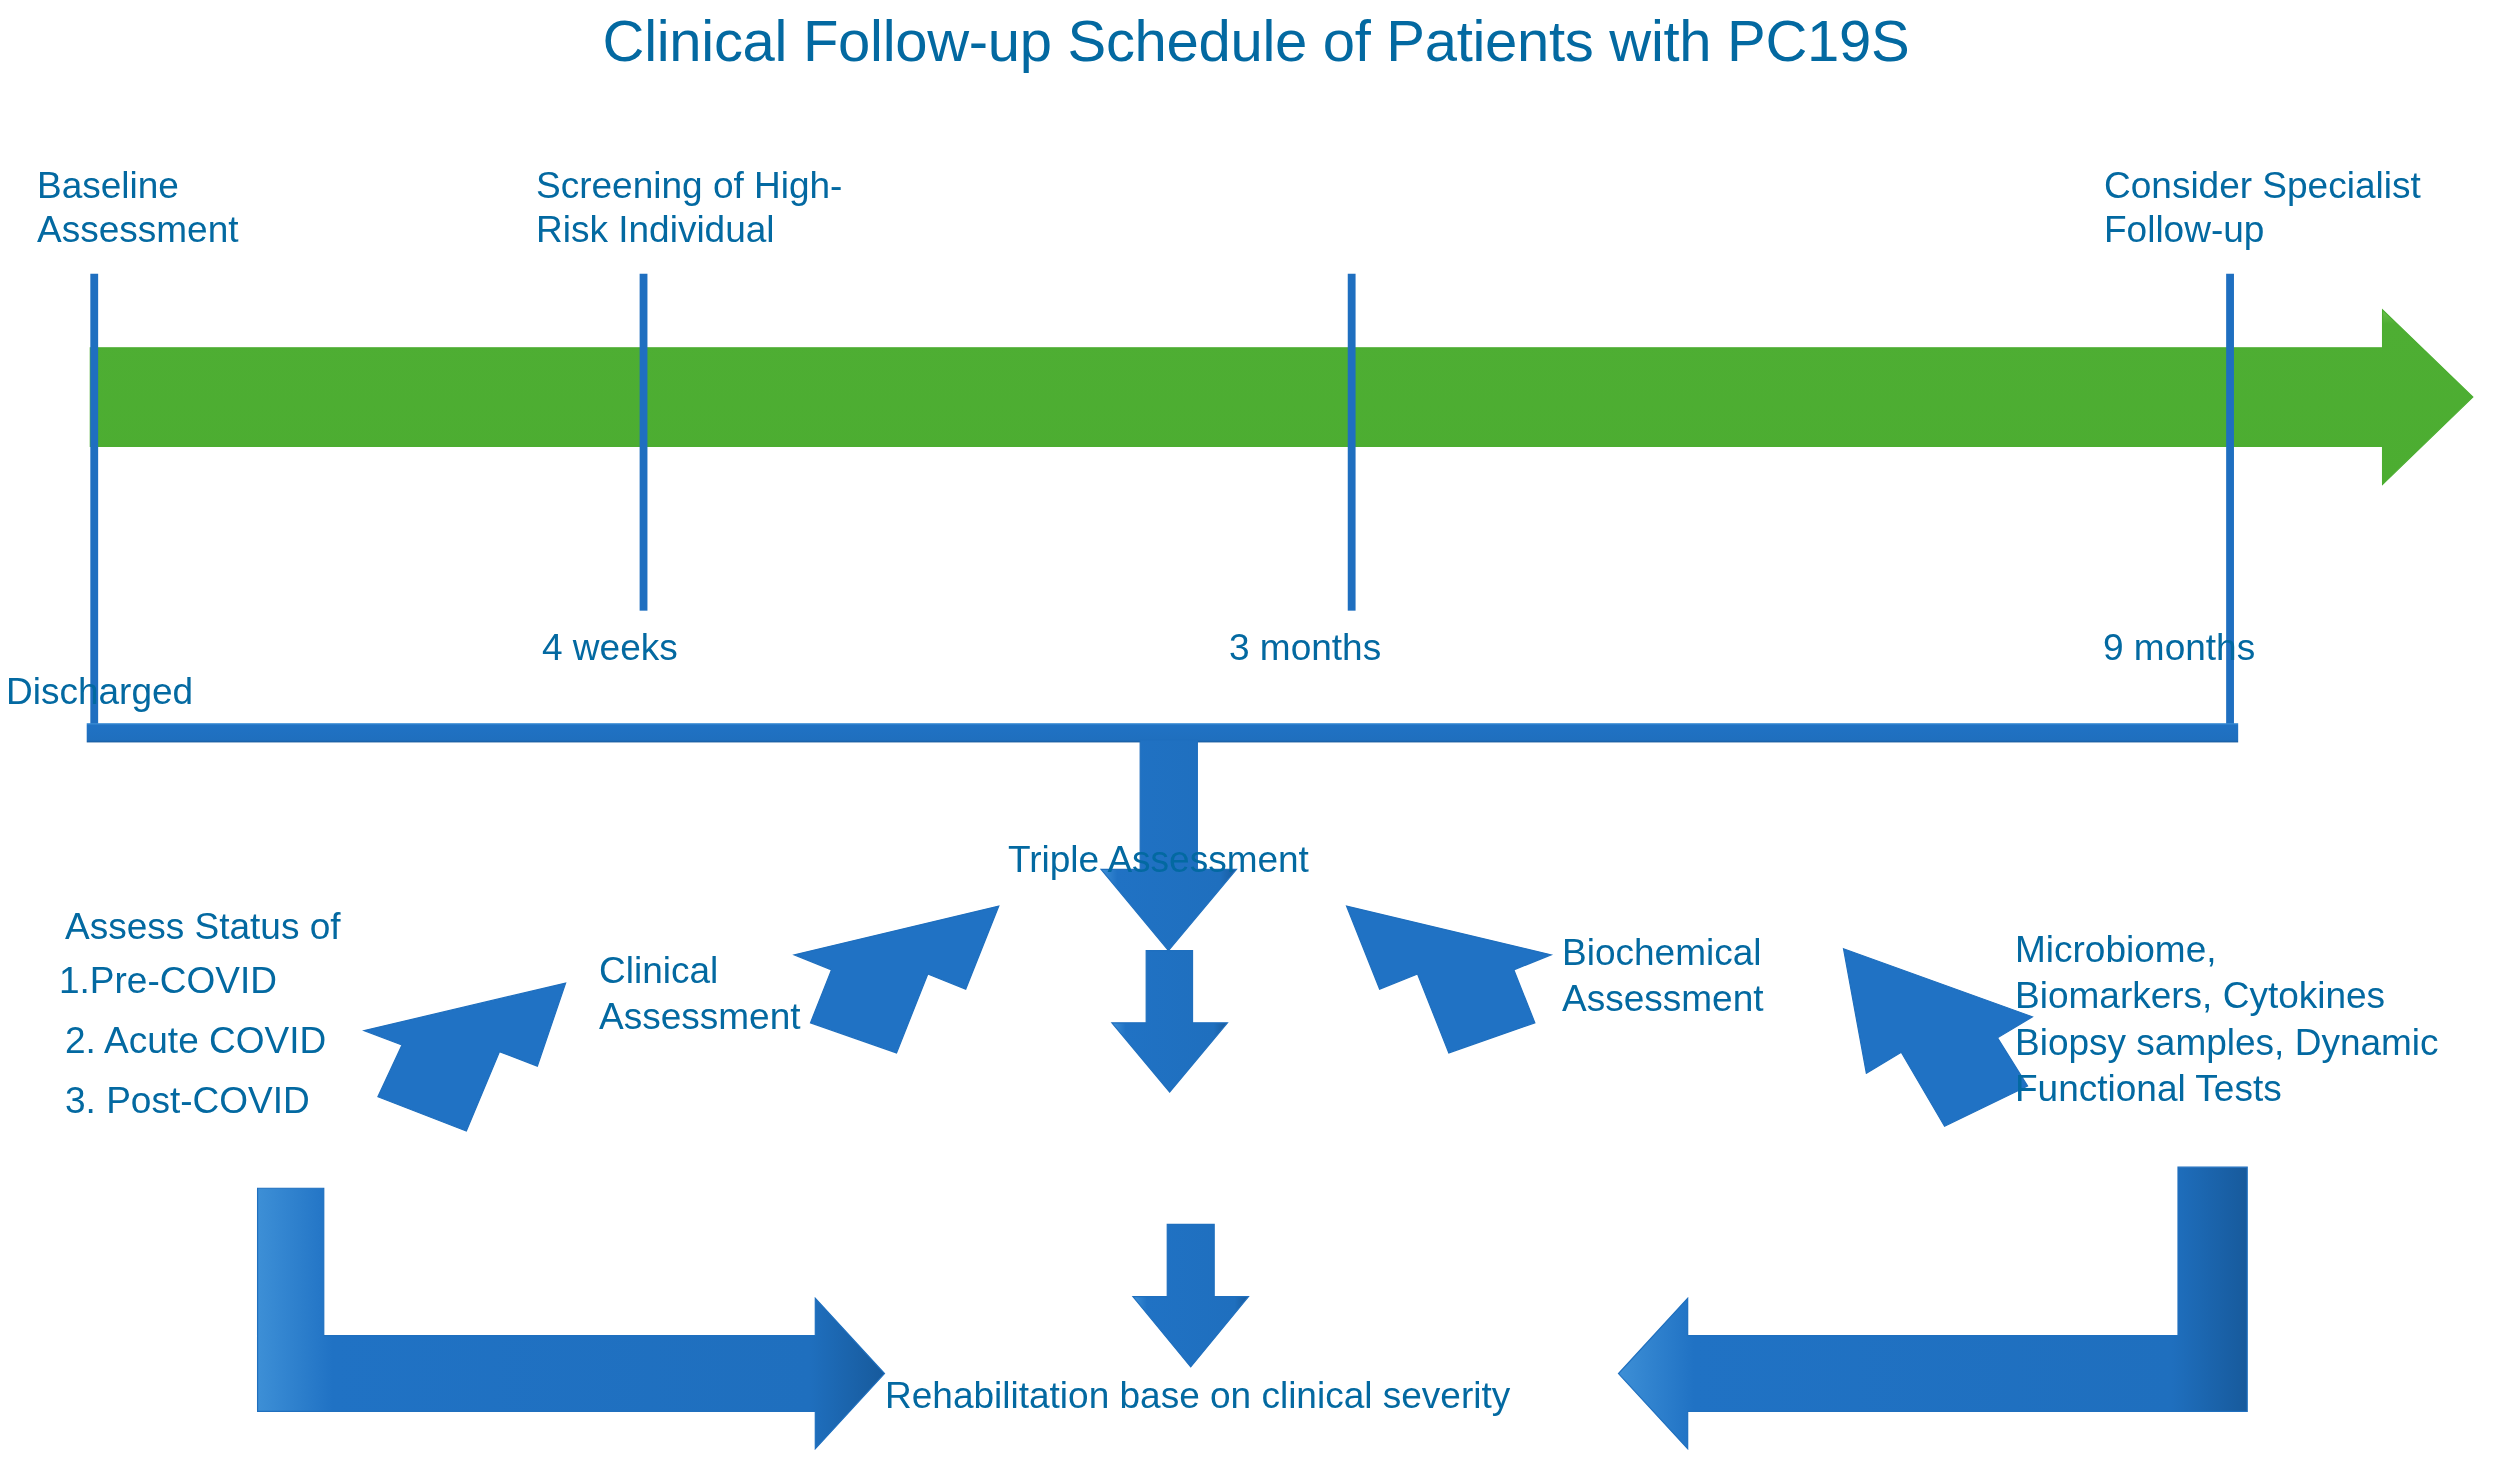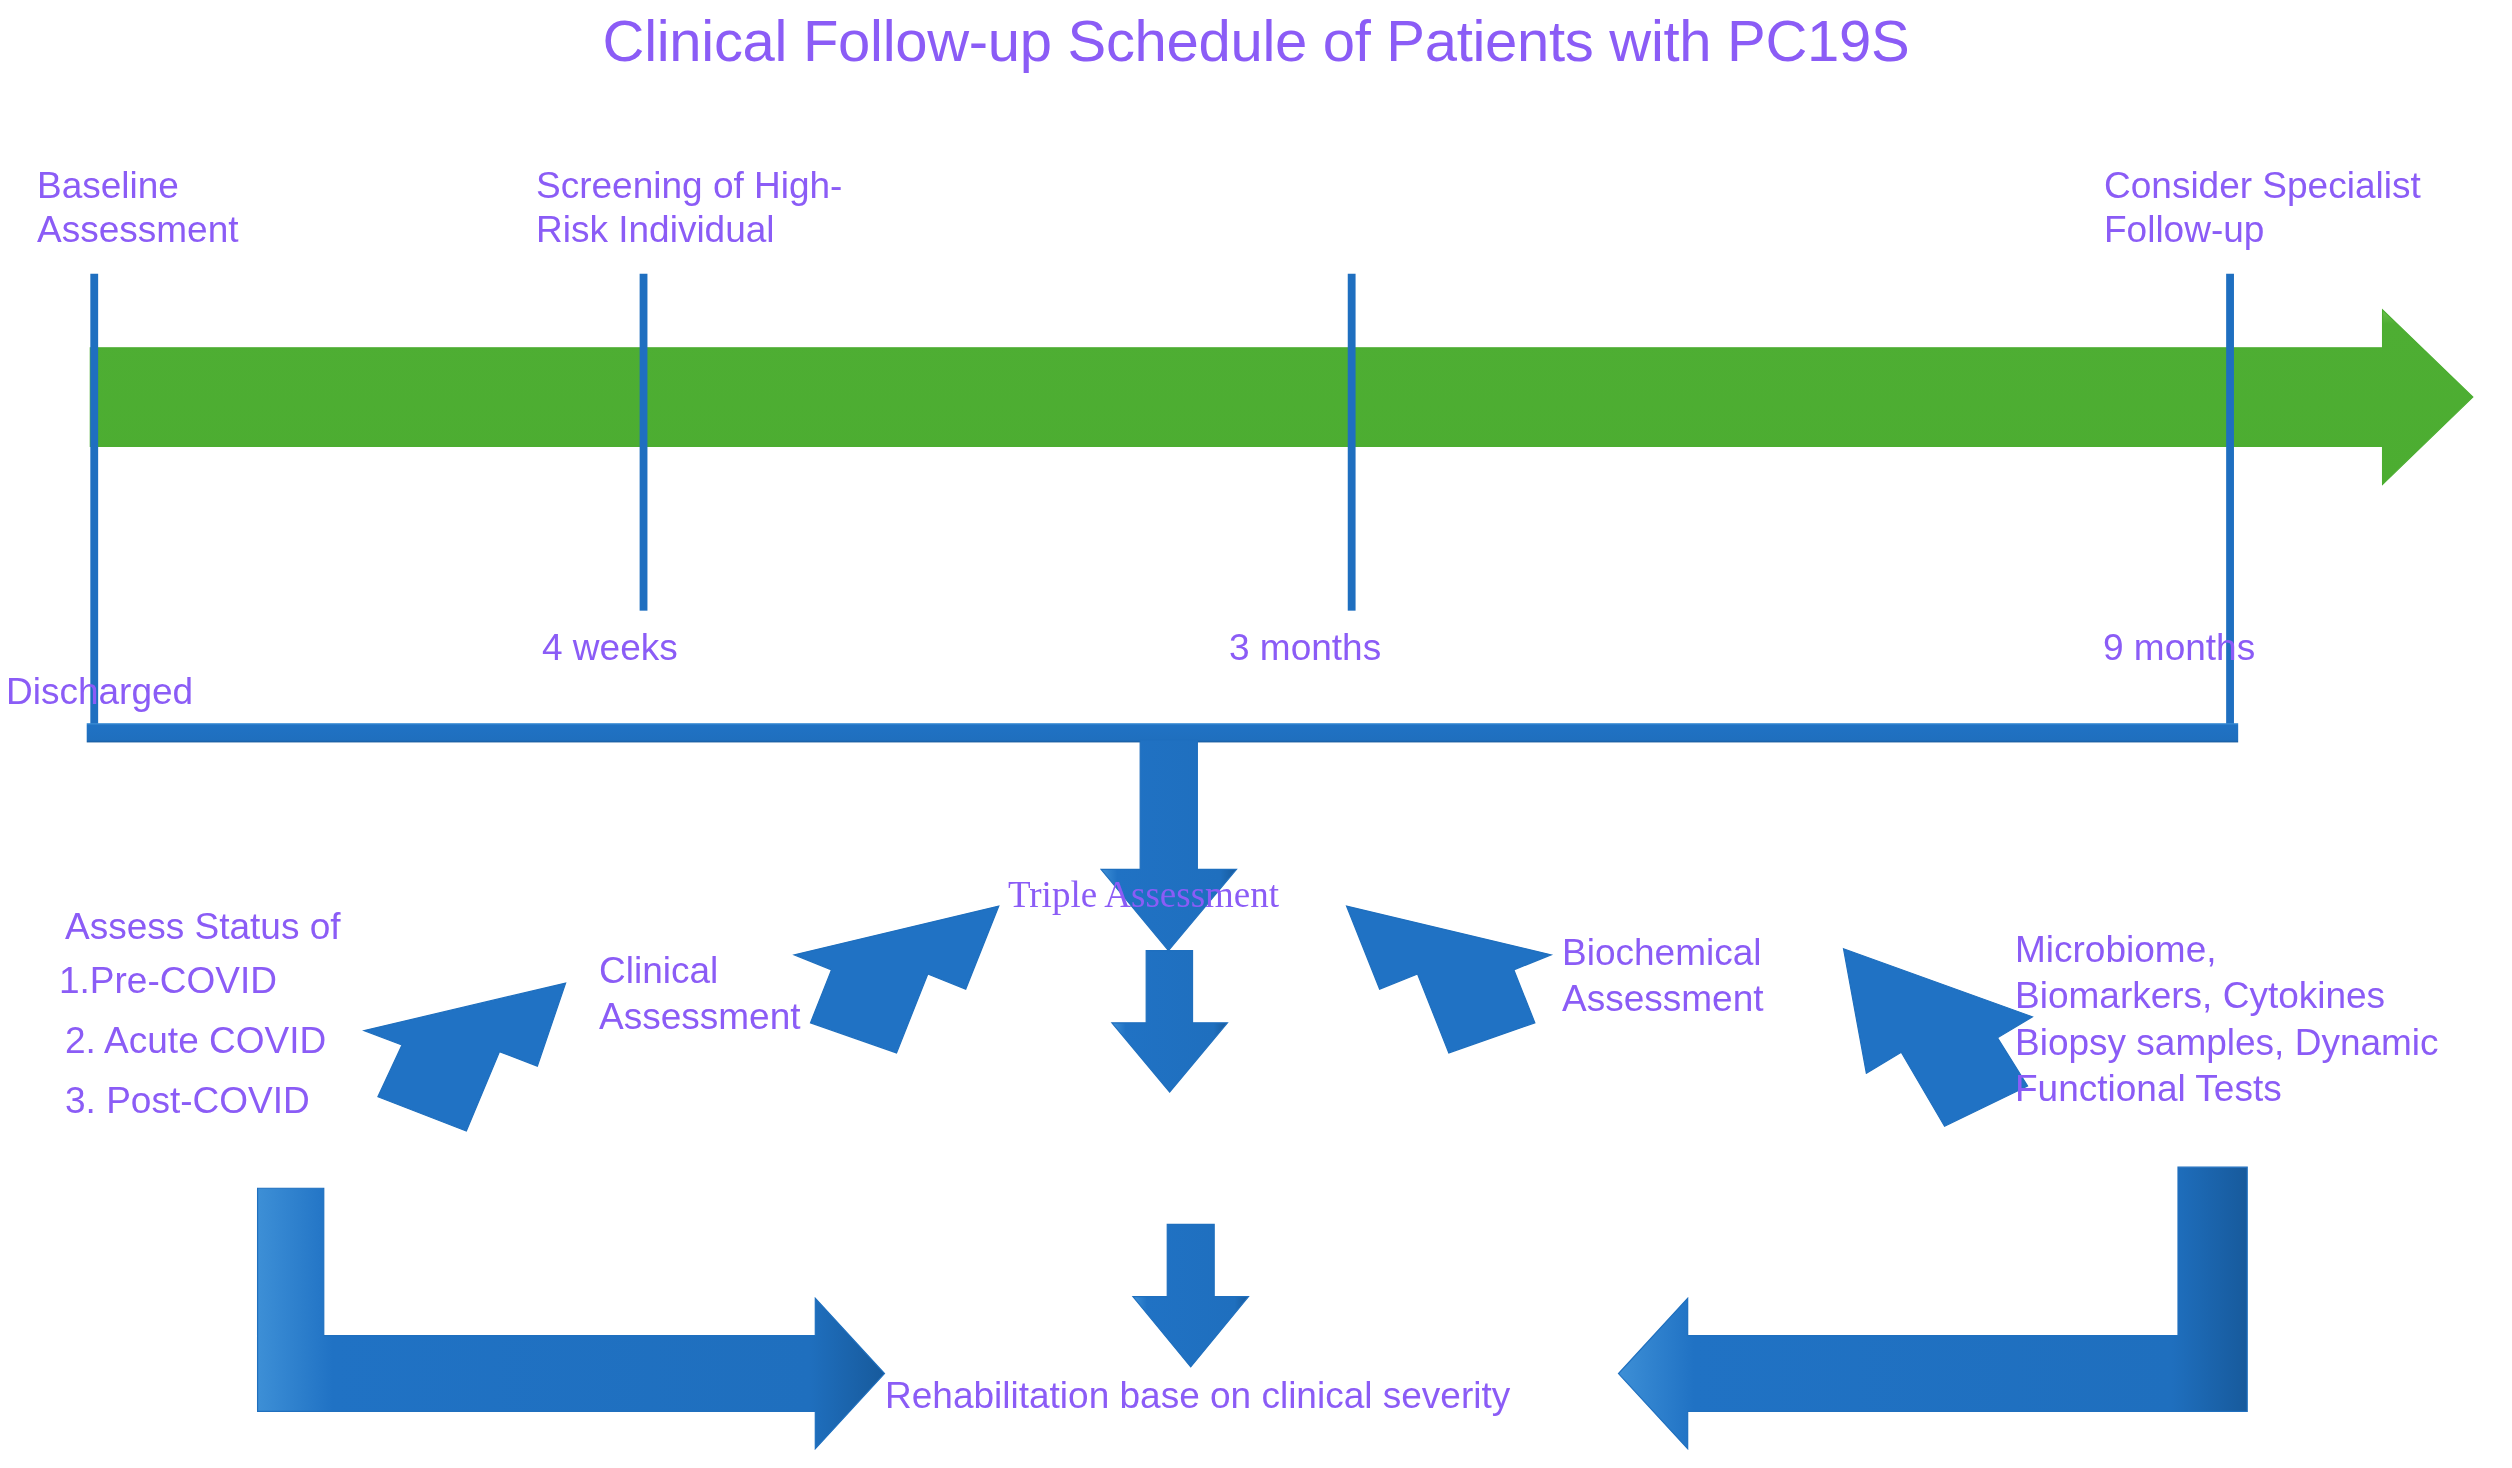--- a/index.html
+++ b/index.html
@@ -19,21 +19,21 @@
   }
   #svg-layer {
     position: absolute;
     left: 0;
     top: 0;
     width: 2512px;
     height: 1468px;
   }
   .txt {
     position: absolute;
-    color: #8b5cf6;
+    color: #0369a1;
     font-family: "Liberation Sans", sans-serif;
     line-height: 1.18;
     white-space: pre;
   }
   #diagram-title {
     top: 7.2px;
     left: 0;
     width: 2512px;
     text-align: center;
     font-size: 58px;
@@ -146,21 +146,21 @@
 Follow-up</div>
 
   <div class="txt tl-bottom-label" style="left:6px; top:626px;margin-top:44px;">Discharged</div>
 
   <div class="txt tl-bottom-label" style="left:542px; top:626px;text-align:right;">4 weeks</div>
 
   <div class="txt tl-bottom-label" style="left:1229px; top:626px;">3 months</div>
 
   <div class="txt tl-bottom-label" style="left:2103px; top:626px;">9 months</div>
 
-  <div class="txt node-label" style="left:1008px; top:872px;font-family:Liberation Serif, serif;">Triple Assessment</div>
+  <div class="txt node-label" style="left:1008px; top:837px;">Triple Assessment</div>
 
   <div class="txt node-label" style="left:599px; top:948px; width:277px;">Clinical
 Assessment</div>
 
   <div class="txt list-label" style="left:65px; top:903px;">Assess Status of</div>
 
   <div class="txt list-label" style="left:59px; top:957px;">1.Pre-COVID</div>
 
   <div class="txt list-label" style="left:65px; top:1017px;">2. Acute COVID</div>
 

